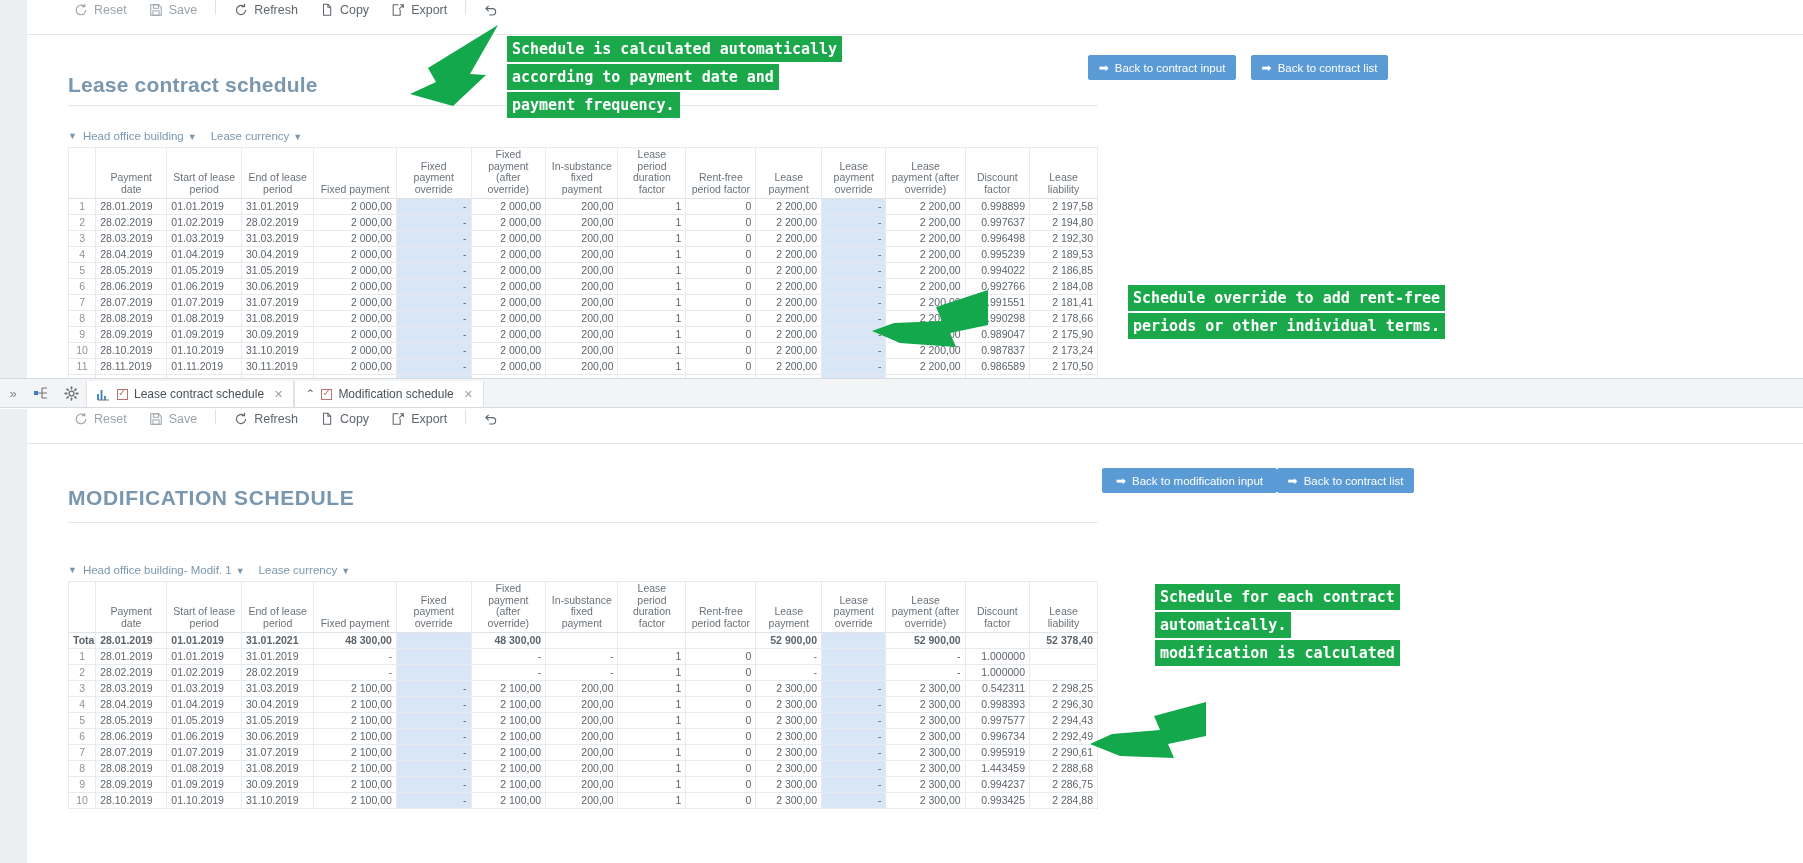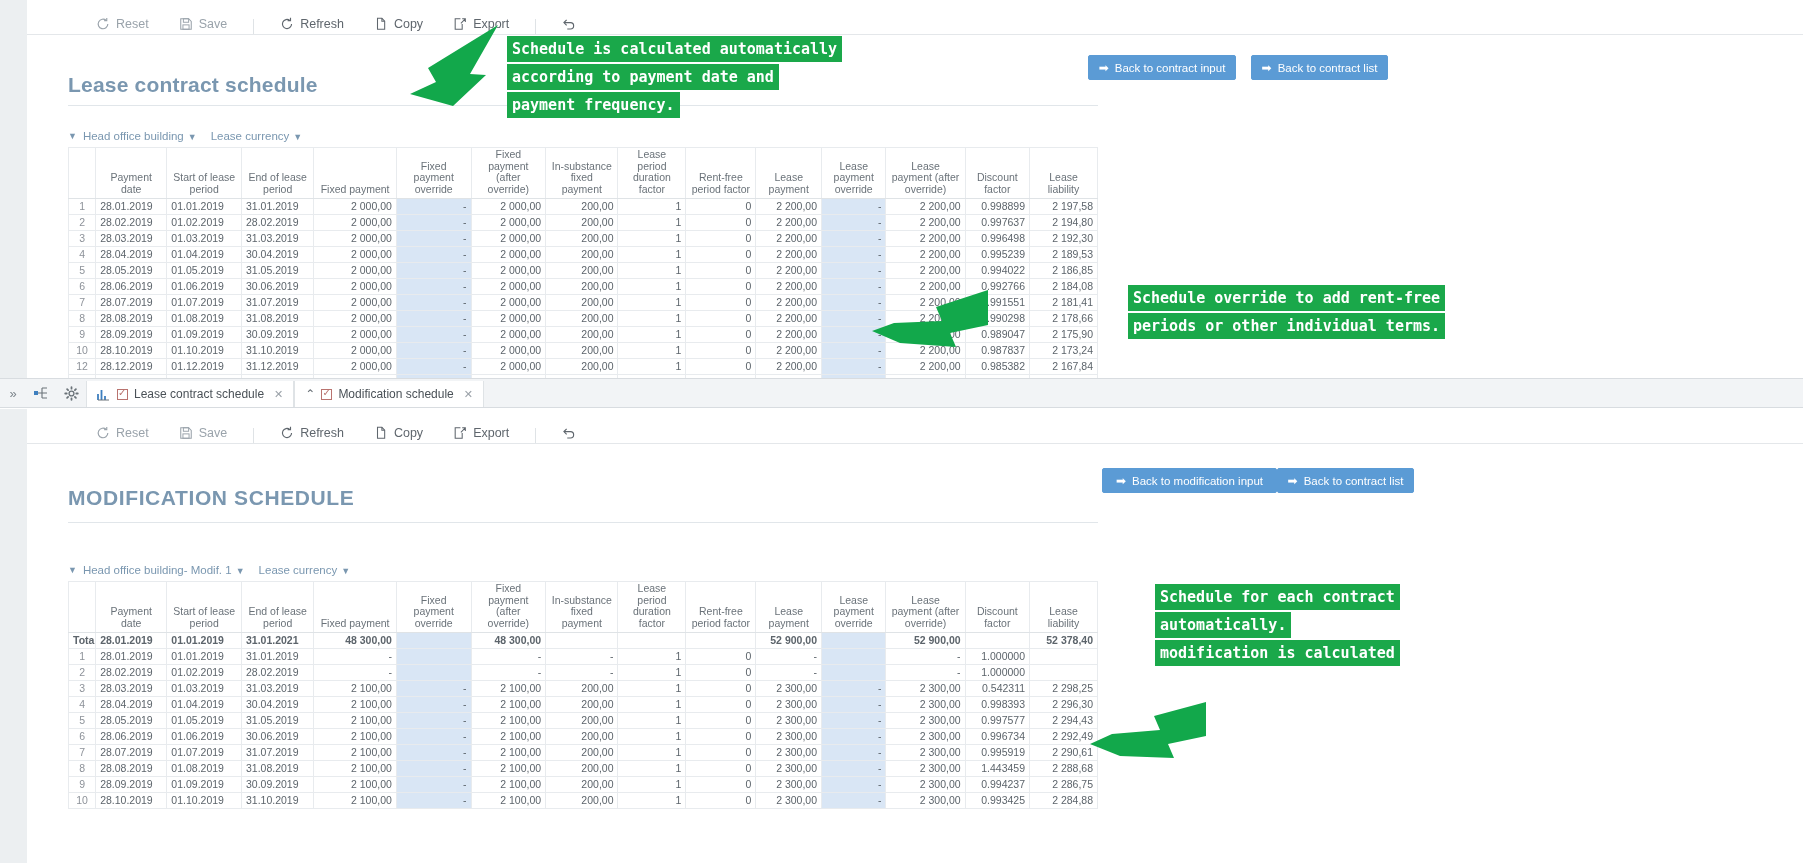--- a/index.html
+++ b/index.html
@@ -13,21 +13,21 @@
   .screen { position: relative; width: 1803px; height: 863px; background:#fff; }
 
   
   .panel { position:absolute; left:0; width:1803px; background:#fff; }
   .panel-gutter { position:absolute; left:0; top:0; width:27px; height:100%; background:#eceff1; }
   .panel-body { position:absolute; left:27px; top:0; right:0; bottom:0; background:#fff; }
 
   
   .toolbar {
     position:relative; height:35px; border-bottom:1px solid #e4e7ea;
-    display:flex; align-items:flex-end; padding-left:58px; gap:8px;
+    display:flex; align-items:flex-start; padding-left:36px; gap:0px;
     background:#fff;
   }
   .tb-item {
     display:flex; align-items:center; gap:6px;
     font-size:12.5px; color:#9aa3ab; padding:3px 11px; white-space:nowrap;
   }
   .tb-item.active { color:#5f666d; }
   .tb-sep { width:1px; height:15px; background:#dfe3e6; margin:0 7px; }
   .tb-ico { width:14px; height:14px; display:inline-block; line-height:0; }
   .tb-ico svg { display:block; }
@@ -392,20 +392,37 @@
                 <td class="num">200,00</td>
                 <td class="num">1</td>
                 <td class="num">0</td>
                 <td class="num">2 200,00</td>
                 <td class="ovr">-</td>
                 <td class="num">2 200,00</td>
                 <td class="num">0.987837</td>
                 <td class="num">2 173,24</td>
               </tr>
               <tr>
+                <td class="idx">11</td>
+                <td>28.11.2019</td>
+                <td>01.11.2019</td>
+                <td>30.11.2019</td>
+                <td class="num">2 000,00</td>
+                <td class="ovr">-</td>
+                <td class="num">2 000,00</td>
+                <td class="num">200,00</td>
+                <td class="num">1</td>
+                <td class="num">0</td>
+                <td class="num">2 200,00</td>
+                <td class="ovr">-</td>
+                <td class="num">2 200,00</td>
+                <td class="num">0.986589</td>
+                <td class="num">2 170,50</td>
+              </tr>
+              <tr>
                 <td class="idx">12</td>
                 <td>28.12.2019</td>
                 <td>01.12.2019</td>
                 <td>31.12.2019</td>
                 <td class="num">2 000,00</td>
                 <td class="ovr">-</td>
                 <td class="num">2 000,00</td>
                 <td class="num">200,00</td>
                 <td class="num">1</td>
                 <td class="num">0</td>

